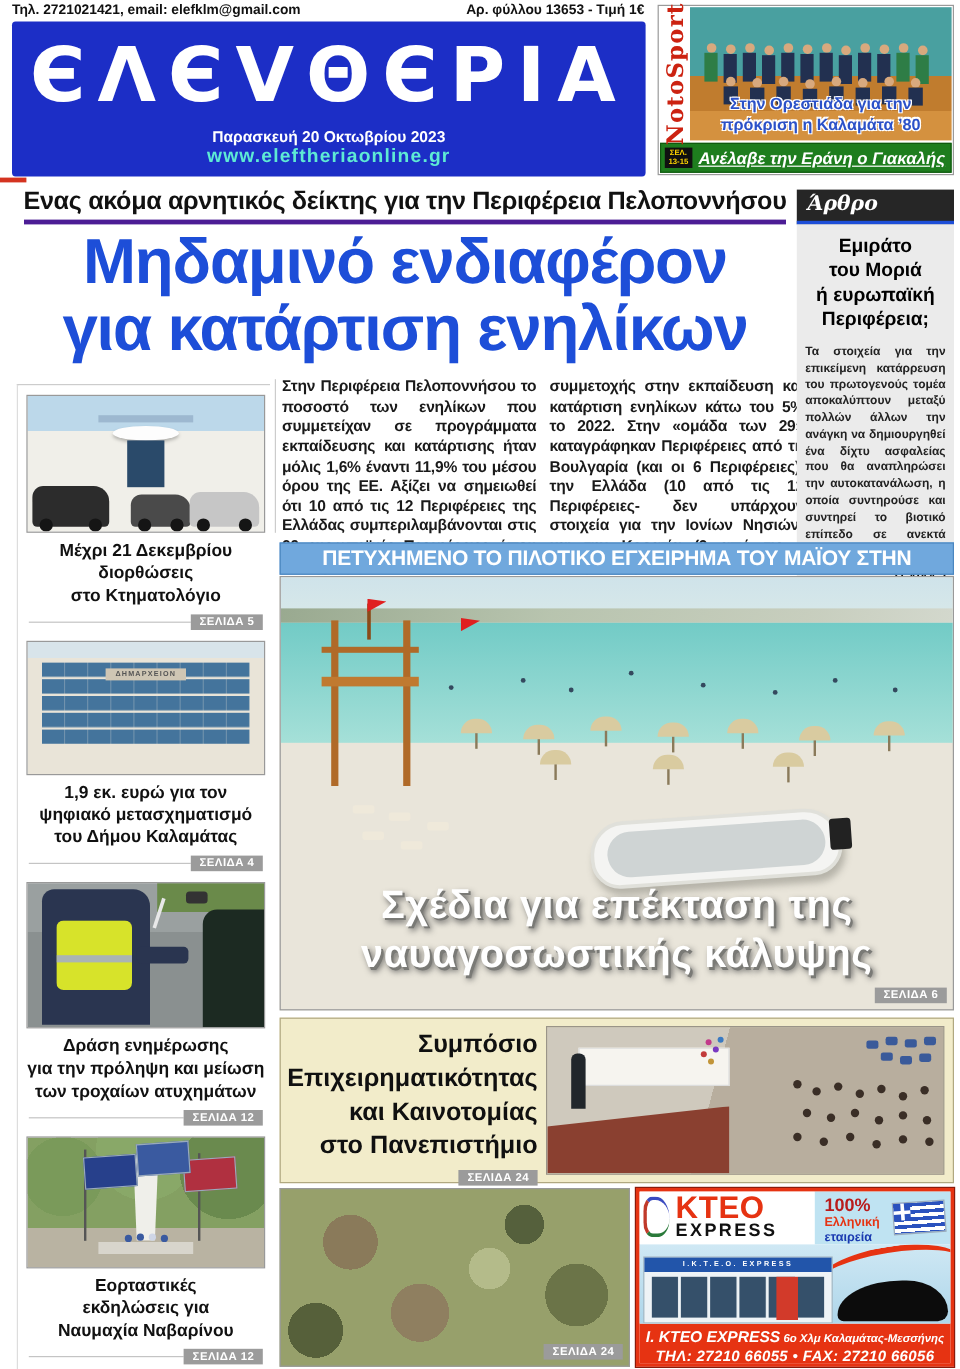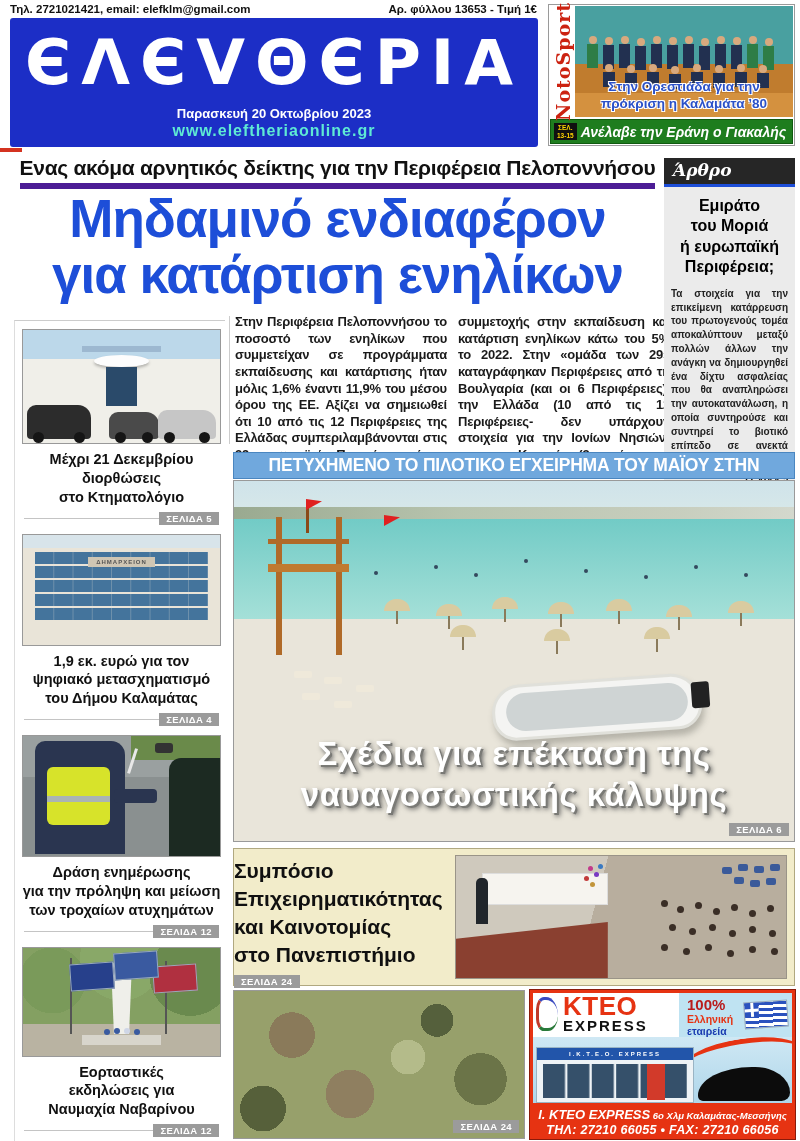--- a/index.html
+++ b/index.html
@@ -36,28 +36,28 @@
            box-shadow:22px 1px 0 #d8a97e,44px 0 0 #d8a97e,66px 2px 0 #d8a97e,88px 0 0 #d8a97e,110px 1px 0 #d8a97e,132px 0 0 #d8a97e,154px 1px 0 #d8a97e;}
   .body-f{position:absolute;left:28px;top:66px;width:12px;height:15px;background:#223050;
           box-shadow:22px 1px 0 #223050,44px 0 0 #223050,66px 2px 0 #223050,88px 0 0 #223050,110px 1px 0 #223050,132px 0 0 #223050,154px 1px 0 #223050;}
   .noto-headline{position:absolute;left:0;bottom:4px;width:100%;text-align:center;
                  color:#2b51c8;font-weight:bold;font-size:13.5px;line-height:1.25;
                  text-shadow:-1px -1px 0 #fff,1px -1px 0 #fff,-1px 1px 0 #fff,1px 1px 0 #fff;}
   .noto-green{height:25px;margin-top:2px;background:#1e7d1e;border:1px solid #0f5a0f;
               display:flex;align-items:center;padding:0 3px;gap:4px;}
   .noto-badge{background:#101010;color:#ffd400;font-weight:bold;font-size:6.5px;line-height:1.15;
               text-align:center;padding:1px 3px;}
-  .noto-foot{flex:1;color:#fff;font-weight:bold;font-style:italic;font-size:14px;}
+  .noto-foot{flex:1;text-align:center;color:#fff;font-weight:bold;font-style:italic;font-size:14px;text-decoration:underline;}
 
   .redtick{position:absolute;left:0;top:148px;width:22px;height:4px;background:#d43320;}
 
   
   .kicker-wrap{position:absolute;left:10px;top:156px;width:655px;text-align:center;}
   .kicker{display:inline-block;font-size:21px;font-weight:bold;letter-spacing:-0.3px;
-          border-bottom:6px solid #4c1d95;padding-bottom:3px;}
+          border-bottom:4px solid #4c1d95;padding-bottom:3px;}
   .headline{position:absolute;left:10px;top:191px;width:655px;text-align:center;
             font-weight:bold;font-size:53px;line-height:1.06;letter-spacing:-1px;color:#1d4ed8;}
   .colrule{position:absolute;left:229px;top:316px;width:1px;height:128px;background:#ccc;}
   .artcol{position:absolute;top:314px;width:212px;font-size:13px;font-weight:bold;text-align:justify;
           line-height:1.28;letter-spacing:-0.2px;color:#1a1a1a;}
   .artcol.c1{left:235px;} .artcol.c2{left:458px;}
   .sq{color:#e02020;font-size:11px;}
 
   
   .arthro{position:absolute;left:664px;top:158px;width:131px;}
@@ -149,21 +149,21 @@
   .boat .inner{position:absolute;inset:9px 14px;background:#cfd4d4;border-radius:20px;}
   .boat .motor{position:absolute;right:-8px;top:10px;width:18px;height:26px;background:#222;border-radius:3px;}
   .beach-title{position:absolute;left:0;bottom:26px;width:100%;text-align:center;color:#fff;font-weight:bold;
                font-size:33px;line-height:1.25;letter-spacing:.5px;
                text-shadow:2px 2px 0 #7a7a76,3px 3px 5px #555;}
   .beach .pg, .grass .pg{position:absolute;right:5px;bottom:5px;}
 
   
   .symp{position:absolute;left:233px;top:848px;width:562px;height:138px;background:#f2ecca;
         border:1px solid #b0a880;display:flex;}
-  .symp-left{width:214px;padding-top:8px;text-align:left;}
+  .symp-left{width:214px;padding-top:8px;text-align:right;}
   .symp-title{font-weight:bold;font-size:21px;line-height:1.33;color:#101010;}
   .symp-pg{margin-top:6px;display:inline-block;}
   .symp-photo{flex:1;margin:6px 7px;position:relative;border:1px solid #9a9488;overflow:hidden;
       background:linear-gradient(105deg,#cfc9bd 0 42%,#b8ae9e 42% 100%);}
   .symp-photo .stage{position:absolute;left:0;bottom:0;width:46%;height:46%;background:#8a4030;
       clip-path:polygon(0 30%,100% 0,100% 100%,0 100%);}
   .symp-photo .bannerw{position:absolute;left:8%;top:14%;width:38%;height:26%;background:#f6f4ef;
       box-shadow:inset 0 0 0 1px #ddd;}
   .symp-photo .confetti{position:absolute;left:40%;top:8%;width:5px;height:5px;border-radius:50%;background:#c23a8a;
       box-shadow:6px 6px 0 #7a3ac2,-4px 10px 0 #c23a3a,10px -2px 0 #3a7ac2,2px 16px 0 #c2953a;}

